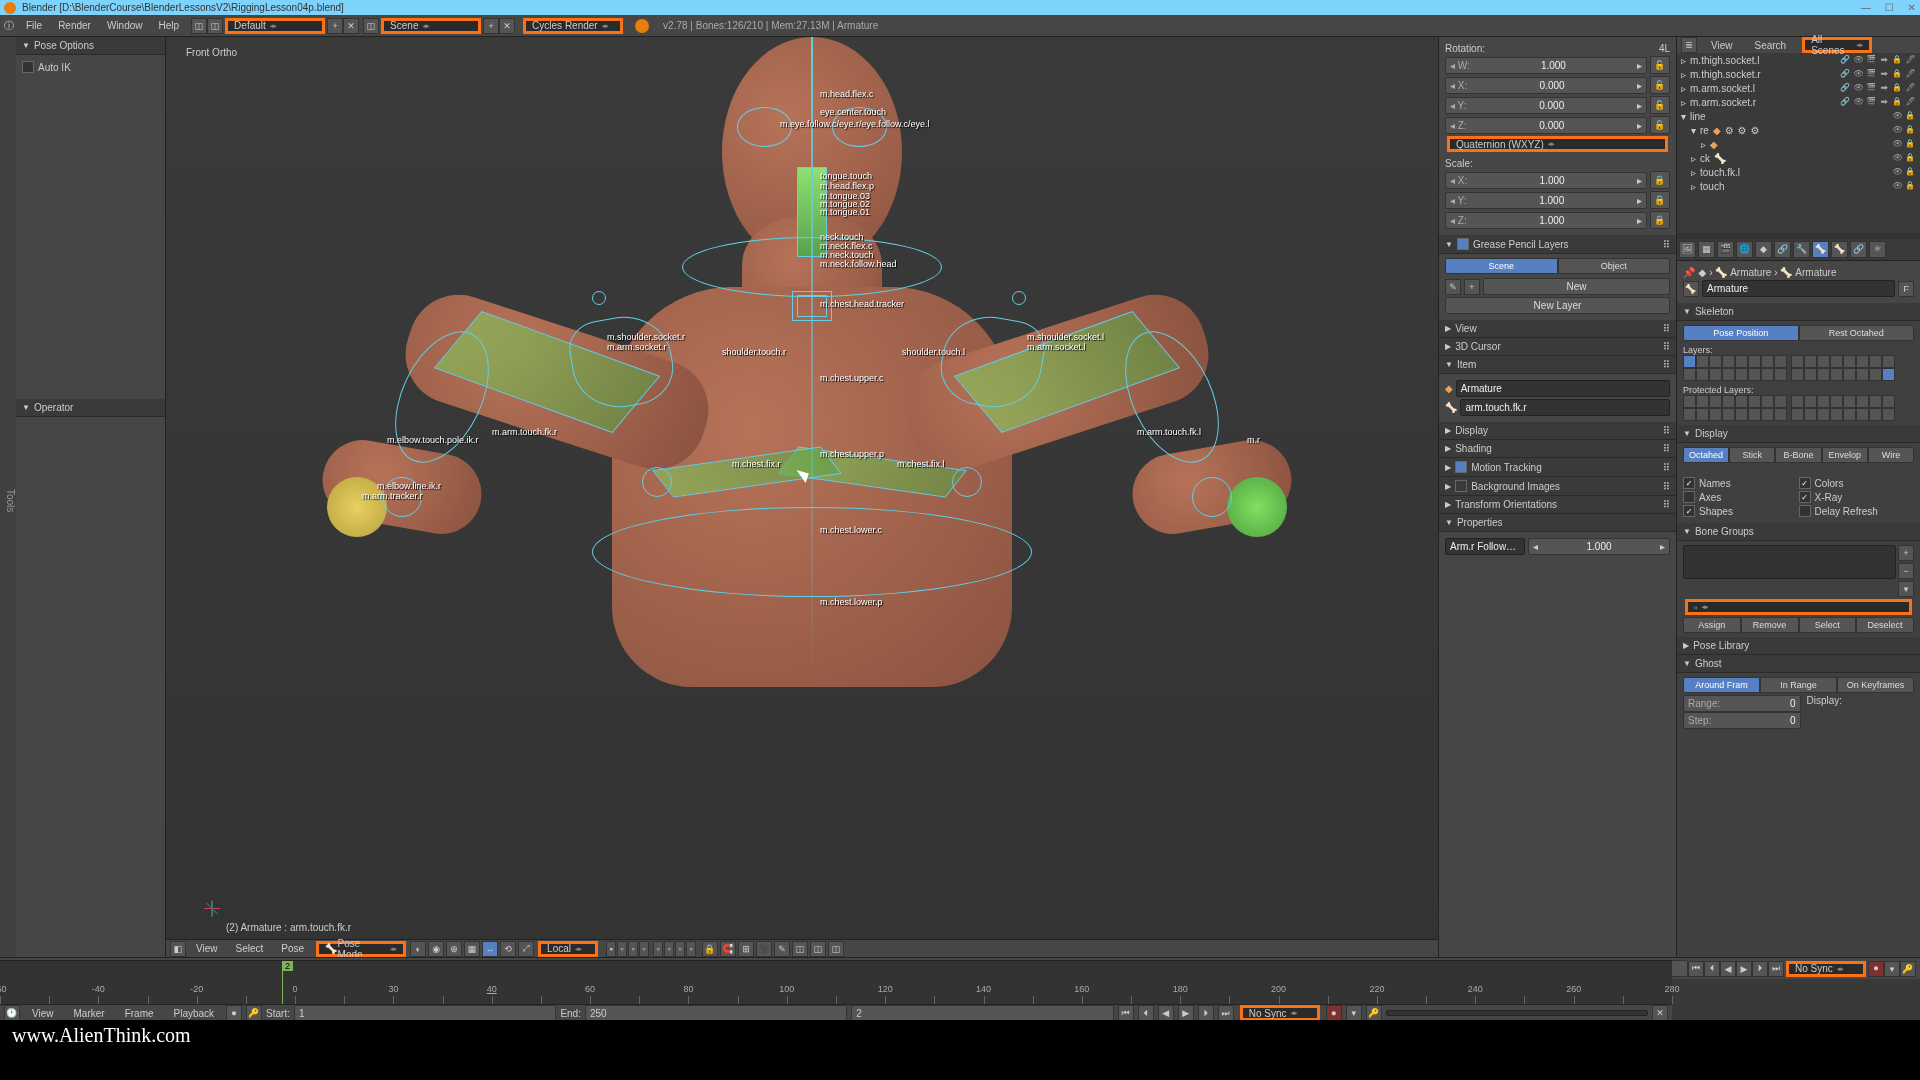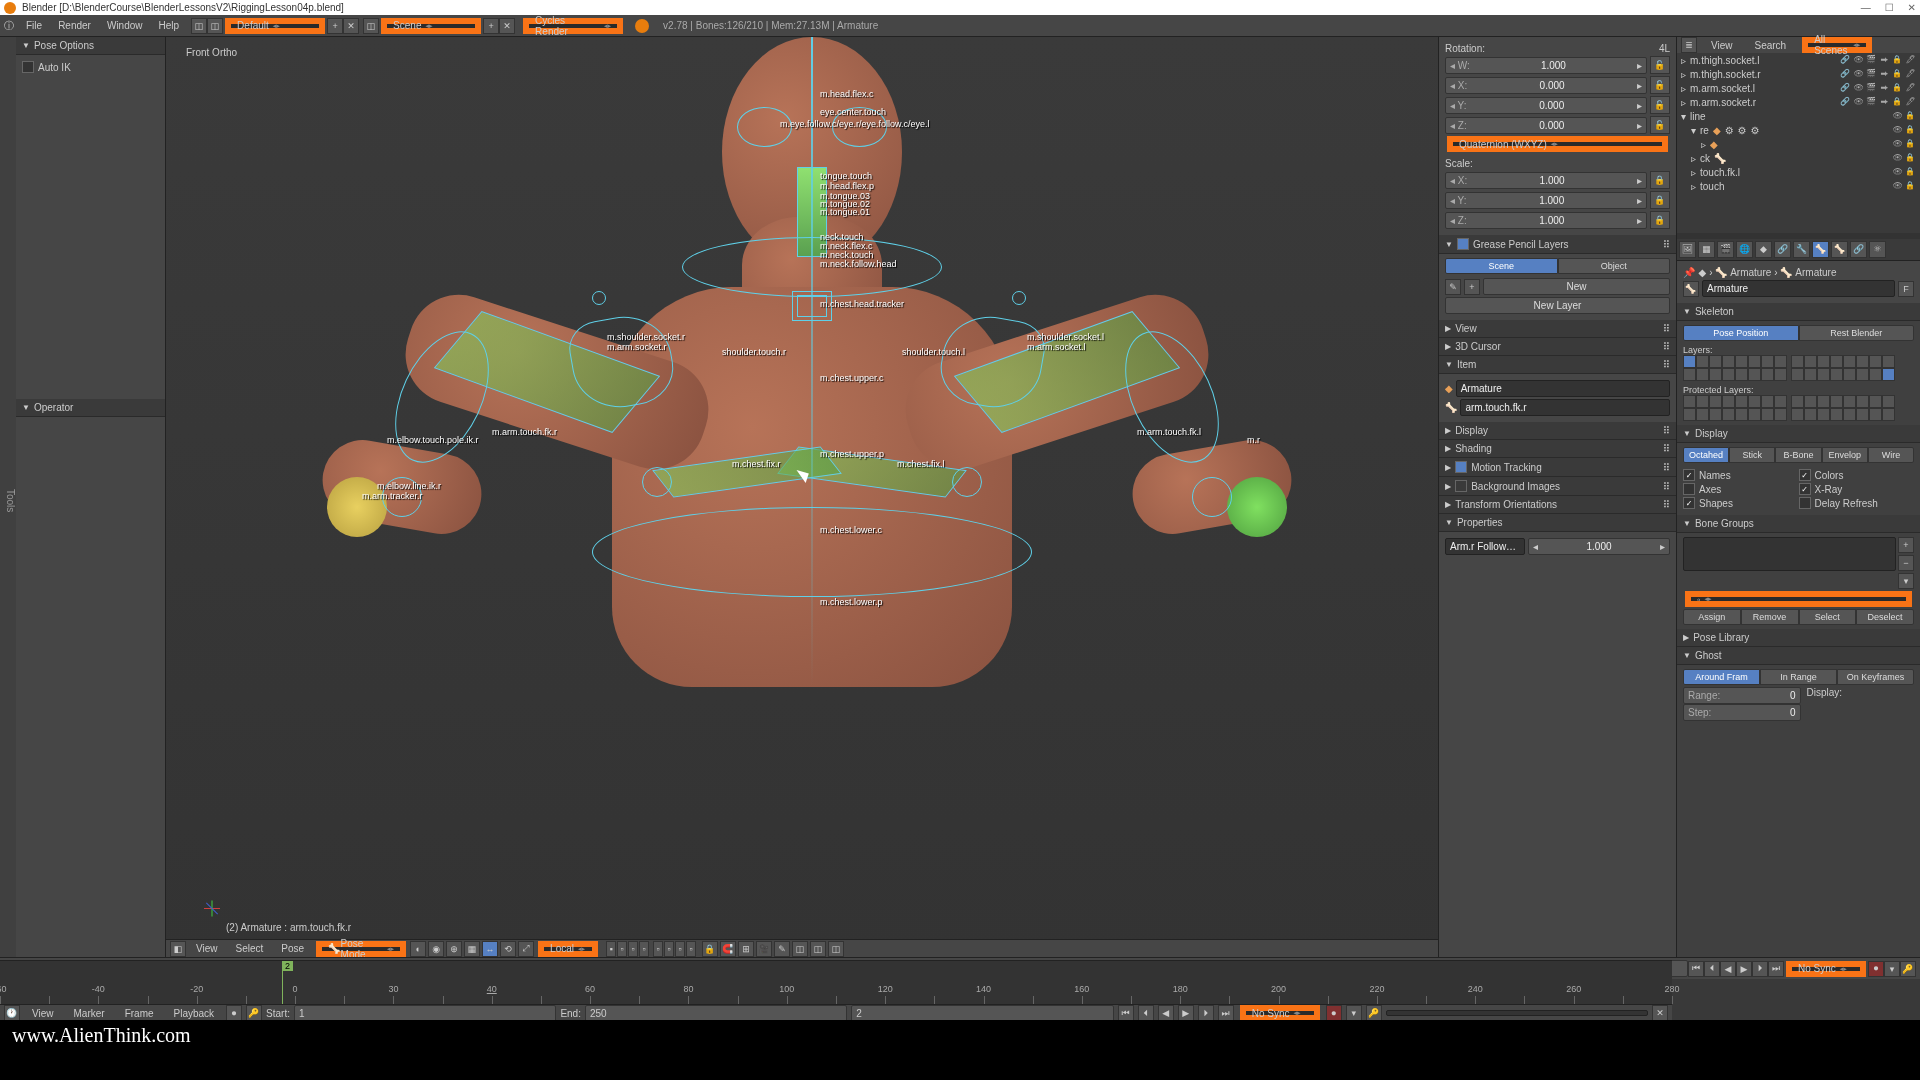--- a/index.html
+++ b/index.html
@@ -1,22 +1,22 @@
 <!DOCTYPE html>
 <html><head>
 <meta charset="utf-8">
 <style>
 *{margin:0;padding:0;box-sizing:border-box;font-family:sans-serif;font-size:10px;user-select:none}
 body{background:#393939;color:#ccc;width:1920px;height:1080px;overflow:hidden;position:relative}
-.titlebar{height:15px;background:#ffffff;color:#333;display:flex;align-items:center;padding:0 4px;font-size:10px}
+.titlebar{height:15px;background:#7dd3fc;color:#333;display:flex;align-items:center;padding:0 4px;font-size:10px}
 .titlebar .winbtns{margin-left:auto;display:flex;gap:14px;color:#666}
 .topmenu{height:22px;background:#464646;display:flex;align-items:center;border-bottom:1px solid #222}
 .menubtn{padding:0 8px;height:22px;display:flex;align-items:center;color:#ccc;cursor:pointer}
 .topinfo{margin-left:auto;padding:0 8px;color:#aaa;font-size:10px}
-.dropdown{background:#2a2a2a;border:6px solid #f97316;padding:1px 6px;margin:0 2px;height:16px;display:inline-flex;align-items:center;color:#ccc;position:relative}
+.dropdown{background:#2a2a2a;border:3px solid #f97316;padding:1px 6px;margin:0 2px;height:16px;display:inline-flex;align-items:center;color:#ccc;position:relative}
 .dropdown::after{content:"◂▸";font-size:7px;margin-left:4px;color:#888}
 .main{display:flex;height:calc(100% - 37px - 123px)}
 .sidebar-l{width:16px;background:#404040;writing-mode:vertical-rl;text-align:center;padding-top:8px;font-size:9px;color:#999;display:flex;flex-direction:column;gap:6px}
 .toolpanel{width:150px;background:#464646;border-right:1px solid #222}
 .viewport{flex:1;background:linear-gradient(#3a3a3a,#333);position:relative;overflow:hidden}
 .nsidebar{width:238px;background:#464646;border-left:1px solid #222;overflow-y:auto}
 .outliner{width:244px;background:#404040;border-left:1px solid #222;display:flex;flex-direction:column}
 .panel-hdr{background:#3a3a3a;padding:3px 6px;display:flex;align-items:center;border-bottom:1px solid #2a2a2a}
 .panel-hdr .tri{margin-right:4px;font-size:8px}
 .panel-body{padding:4px 6px}
@@ -559,21 +559,21 @@
           <div class="iconbtn">F</div>
         </div>
     </div>
     <div class="panel-hdr">
         <span class="tri">▼</span>
         <span>Skeleton</span>
       </div>
     <div class="panel-body">
       <div class="togglegrp">
           <div class="btn active">Pose Position</div>
-          <div class="btn">Rest Blender</div>
+          <div class="btn">Rest Octahed</div>
         </div>
       <div style="margin-top:4px;font-size:9px">Layers:</div>
       <div class="layergrid">
           <div class="grid">
             <div class="cell on"></div>
             <div class="cell"></div>
             <div class="cell"></div>
             <div class="cell"></div>
             <div class="cell"></div>
             <div class="cell"></div>
@@ -652,21 +652,21 @@
         <span>Display</span>
       </div>
     <div class="panel-body">
       <div class="togglegrp">
           <div class="btn active">Octahed</div>
           <div class="btn">Stick</div>
           <div class="btn">B-Bone</div>
           <div class="btn">Envelop</div>
           <div class="btn">Wire</div>
         </div>
-      <div style="display:flex;margin-top:4px">
+      <div style="display:flex;margin-top:12px">
         <div style="flex:1">
           <div class="check">
               <span class="box on"></span>
               <span>Names</span>
             </div>
           <div class="check">
               <span class="box"></span>
               <span>Axes</span>
             </div>
           <div class="check">

